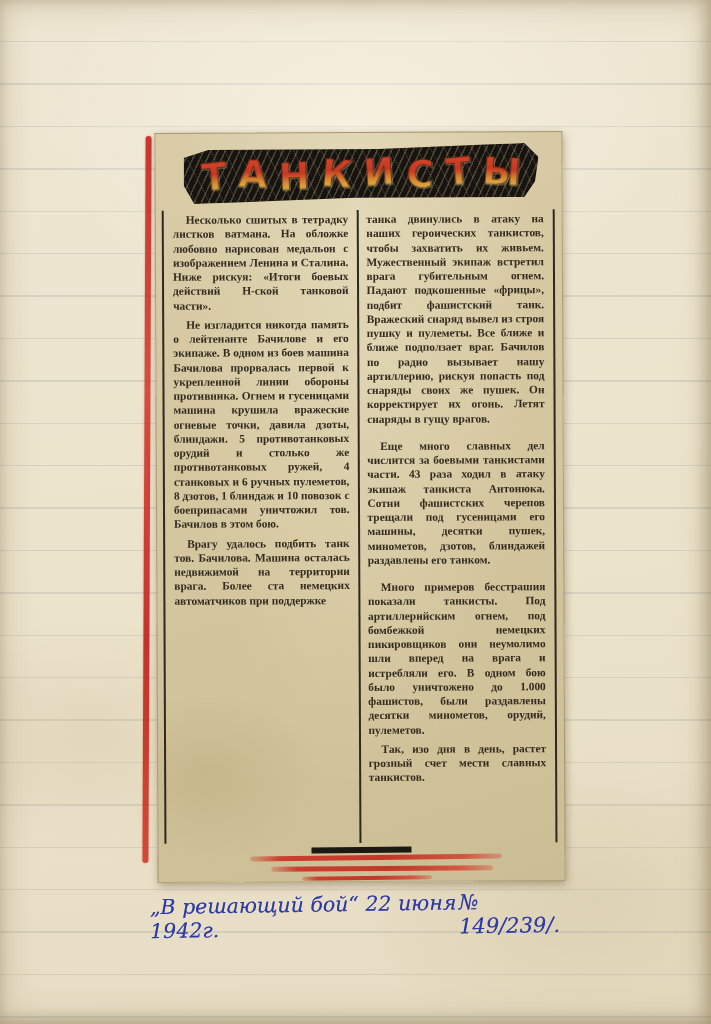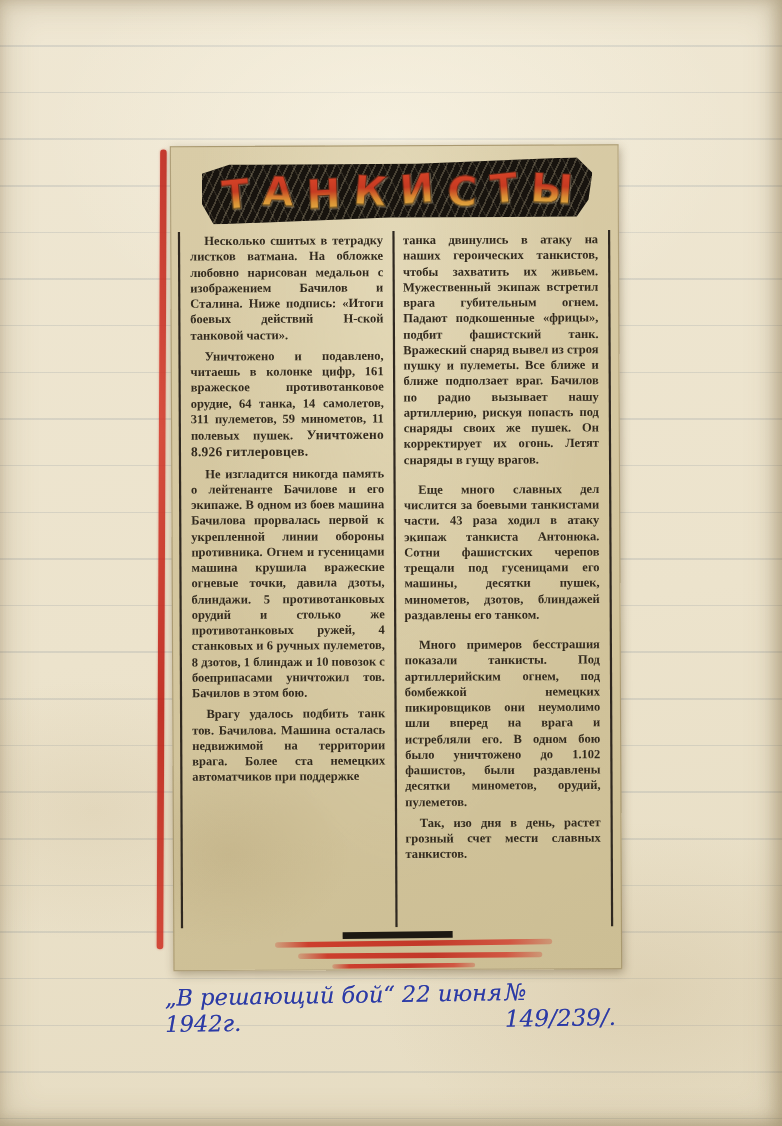--- a/index.html
+++ b/index.html
@@ -121,29 +121,28 @@
       <span class="lt">Н</span>
       <span class="lt">К</span>
       <span class="lt">И</span>
       <span class="lt">С</span>
       <span class="lt">Т</span>
       <span class="lt">Ы</span>
     </div>
 
     <div class="cols">
       <div class="col col-left">
-        <p>Несколько сшитых в тетрадку листков ватмана. На обложке любовно нарисован медальон с изображением Бачилов и Сталина. Ниже подпись: «Итоги боевых действий Н-ской танковой части».</p>
-        <p><span>Уничтожено и подавлено, читаешь в колонке цифр, 161 вражеское противотанковое орудие, 64 танка, 14 самолетов, 311 пулеметов, 59 минометов, 11 полевых пушек.</span> <span class="bold-tail">Уничтожено 8.926 гитлеровцев.</span></p>
+        <p>Несколько сшитых в тетрадку листков ватмана. На обложке любовно нарисован медальон с изображением Ленина и Сталина. Ниже рискуя: «Итоги боевых действий Н-ской танковой части».</p>
         <p>Не изгладится никогда память о лейтенанте Бачилове и его экипаже. В одном из боев машина Бачилова прорвалась первой к укрепленной линии обороны противника. Огнем и гусеницами машина крушила вражеские огневые точки, давила дзоты, блиндажи. 5 противотанковых орудий и столько же противотанковых ружей, 4 станковых и 6 ручных пулеметов, 8 дзотов, 1 блиндаж и 10 повозок с боеприпасами уничтожил тов. Бачилов в этом бою.</p>
         <p>Врагу удалось подбить танк тов. Бачилова. Машина осталась недвижимой на территории врага. Более ста немецких автоматчиков при поддержке</p>
       </div>
       <div class="col col-right">
         <p class="no-indent">танка двинулись в атаку на наших героических танкистов, чтобы захватить их живьем. Мужественный экипаж встретил врага губительным огнем. Падают подкошенные «фрицы», подбит фашистский танк. Вражеский снаряд вывел из строя пушку и пулеметы. Все ближе и ближе подползает враг. Бачилов по радио вызывает нашу артиллерию, рискуя попасть под снаряды своих же пушек. Он корректирует их огонь. Летят снаряды в гущу врагов.</p>
         <p class="gap-before">Еще много славных дел числится за боевыми танкистами части. 43 раза ходил в атаку экипаж танкиста Антонюка. Сотни фашистских черепов трещали под гусеницами его машины, десятки пушек, минометов, дзотов, блиндажей раздавлены его танком.</p>
-        <p class="gap-before">Много примеров бесстрашия показали танкисты. Под артиллерийским огнем, под бомбежкой немецких пикировщиков они неумолимо шли вперед на врага и истребляли его. В одном бою было уничтожено до 1.102 фашистов, были раздавлены десятки минометов, орудий, пулеметов.</p>
+        <p class="gap-before">Много примеров бесстрашия показали танкисты. Под артиллерийским огнем, под бомбежкой немецких пикировщиков они неумолимо шли вперед на врага и истребляли его. В одном бою было уничтожено до 1.000 фашистов, были раздавлены десятки минометов, орудий, пулеметов.</p>
         <p>Так, изо дня в день, растет грозный счет мести славных танкистов.</p>
 
       </div>
     </div>
 
     <div class="end-bar"></div>
   </div>
 
   <div class="pencil s1"></div>
   <div class="pencil s2"></div>

